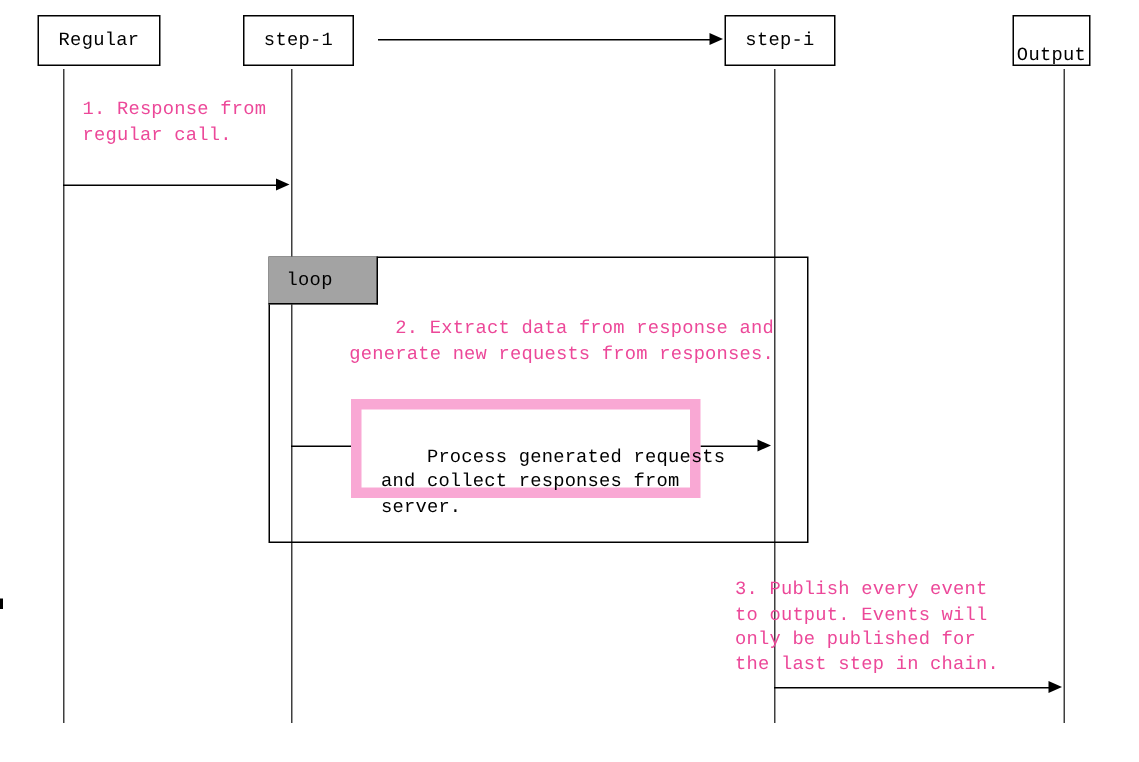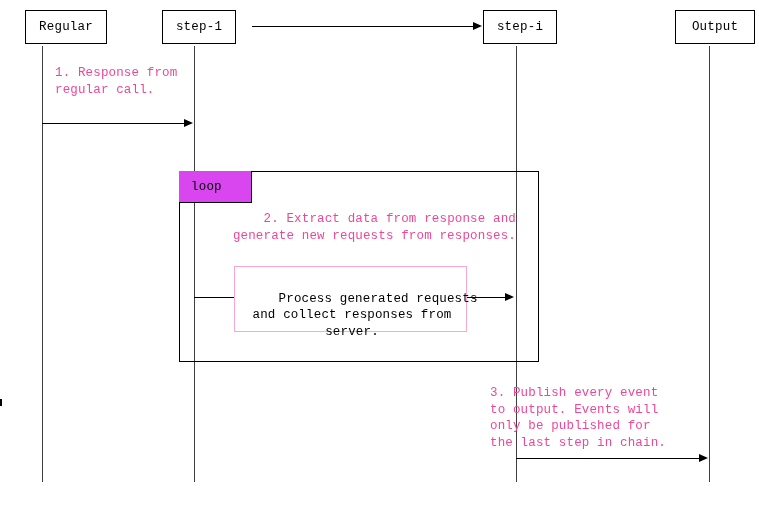--- a/index.html
+++ b/index.html
@@ -66,39 +66,38 @@
     box-sizing: border-box;
     border: 1px solid #000000;
     background: transparent;
   }
   .fragment-label {
     position: absolute;
     box-sizing: border-box;
     border: 1px solid #000000;
     border-top: none;
     border-left: none;
-    background: #d946ef;
+    background: #a3a3a3;
     display: flex;
     align-items: center;
     padding-left: 12px;
     font-size: 12.5px;
     letter-spacing: 0.2px;
   }
   
   .note-box {
     position: absolute;
     box-sizing: border-box;
-    border: 1px solid #f9a8d4;
+    border: 7px solid #f9a8d4;
     background: #ffffff;
     padding: 7px 10px 4px 13px;
     font-size: 12.5px;
     line-height: 16.5px;
     letter-spacing: 0.15px;
     white-space: pre;
-    text-align: center;
   }
   .edge-artifact {
     position: absolute;
     background: #000000;
   }
 </style>
 </head>
 <body>
 
 <div id="canvas">
@@ -110,21 +109,21 @@
   </div>
 
   <div class="participant-box" style="left:162px; top:10px; width:74px; height:34px;justify-content:center;">
     <span>step-1</span>
   </div>
 
   <div class="participant-box" style="left:483px; top:10px; width:74px; height:34px;">
     <span>step-i</span>
   </div>
 
-  <div class="participant-box" style="left:675px; top:10px; width:80px; height:34px;">
+  <div class="participant-box" style="left:675px; top:10px; width:52px; height:34px;align-items:flex-end;">
     <span>Output</span>
   </div>
 
   <div class="lifeline" style="left:42px; top:46px; height:436px;"></div>
   <div class="lifeline" style="left:194px; top:46px; height:436px;"></div>
   <div class="lifeline" style="left:516px; top:46px; height:436px;"></div>
   <div class="lifeline" style="left:709px; top:46px; height:436px;"></div>
 
   <div class="msg-line" style="left:252px; top:26px; width:223px;"></div>
   <div class="msg-head" style="left:473px; top:21.5px;"></div>

